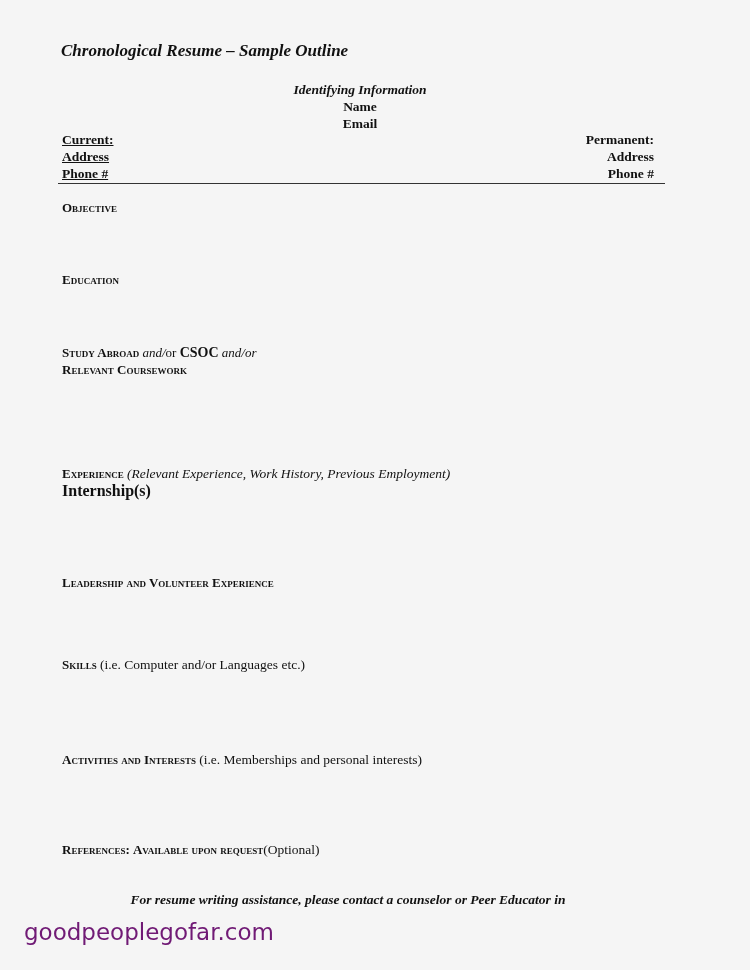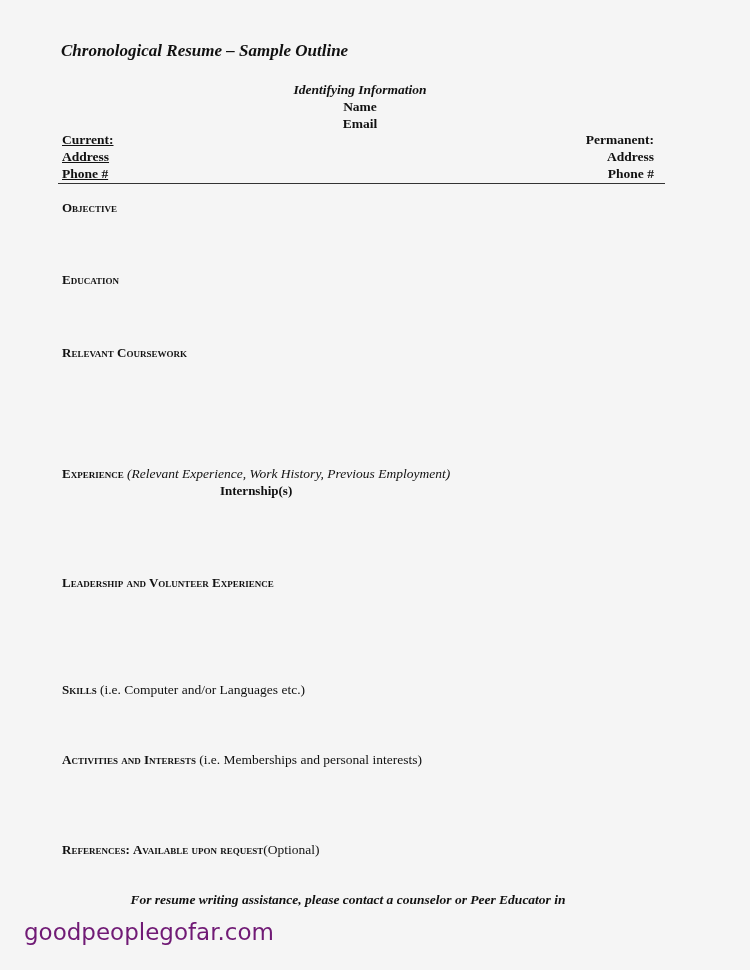--- a/index.html
+++ b/index.html
@@ -101,37 +101,43 @@
 <div class="abs section" style="top:199px;">
   <span class="sc">Objective</span>
 </div>
 
 <div class="abs section" style="top:271px;">
   <span class="sc">Education</span>
 </div>
 
 <div class="abs section" style="top:344px;">
   <span class="line">
+    <span class="sc">Study Abroad</span>
+    <span class="it">and/</span><span>or</span>
+    <span class="bold" style="font-size:14px;">CSOC</span>
+    <span class="it">and/or</span>
+  </span>
+  <span class="line">
     <span class="sc">Relevant Coursework</span>
   </span>
 </div>
 
 <div class="abs section" style="top:465px;">
   <span class="line">
     <span class="sc">Experience</span>
     <span class="it" style="font-size:13.5px;">(Relevant Experience, Work History, Previous Employment)</span>
   </span>
-  <span class="line bold" style="font-size:13px;text-align:center;">Internship(s)</span>
+  <span class="line bold" style="font-size:16px;">Internship(s)</span>
 </div>
 
 <div class="abs section" style="top:574px;">
   <span class="sc">Leadership and Volunteer Experience</span>
 </div>
 
-<div class="abs section" style="top:681px;">
+<div class="abs section" style="top:656px;">
   <span class="sc">Skills</span>
   <span style="font-size:13.5px;">(i.e. Computer and/or Languages etc.)</span>
 </div>
 
 <div class="abs section" style="top:751px;">
   <span class="sc">Activities and Interests</span>
   <span style="font-size:13.5px;">(i.e. Memberships and personal interests)</span>
 </div>
 
 <div class="abs section" style="top:841px;">

